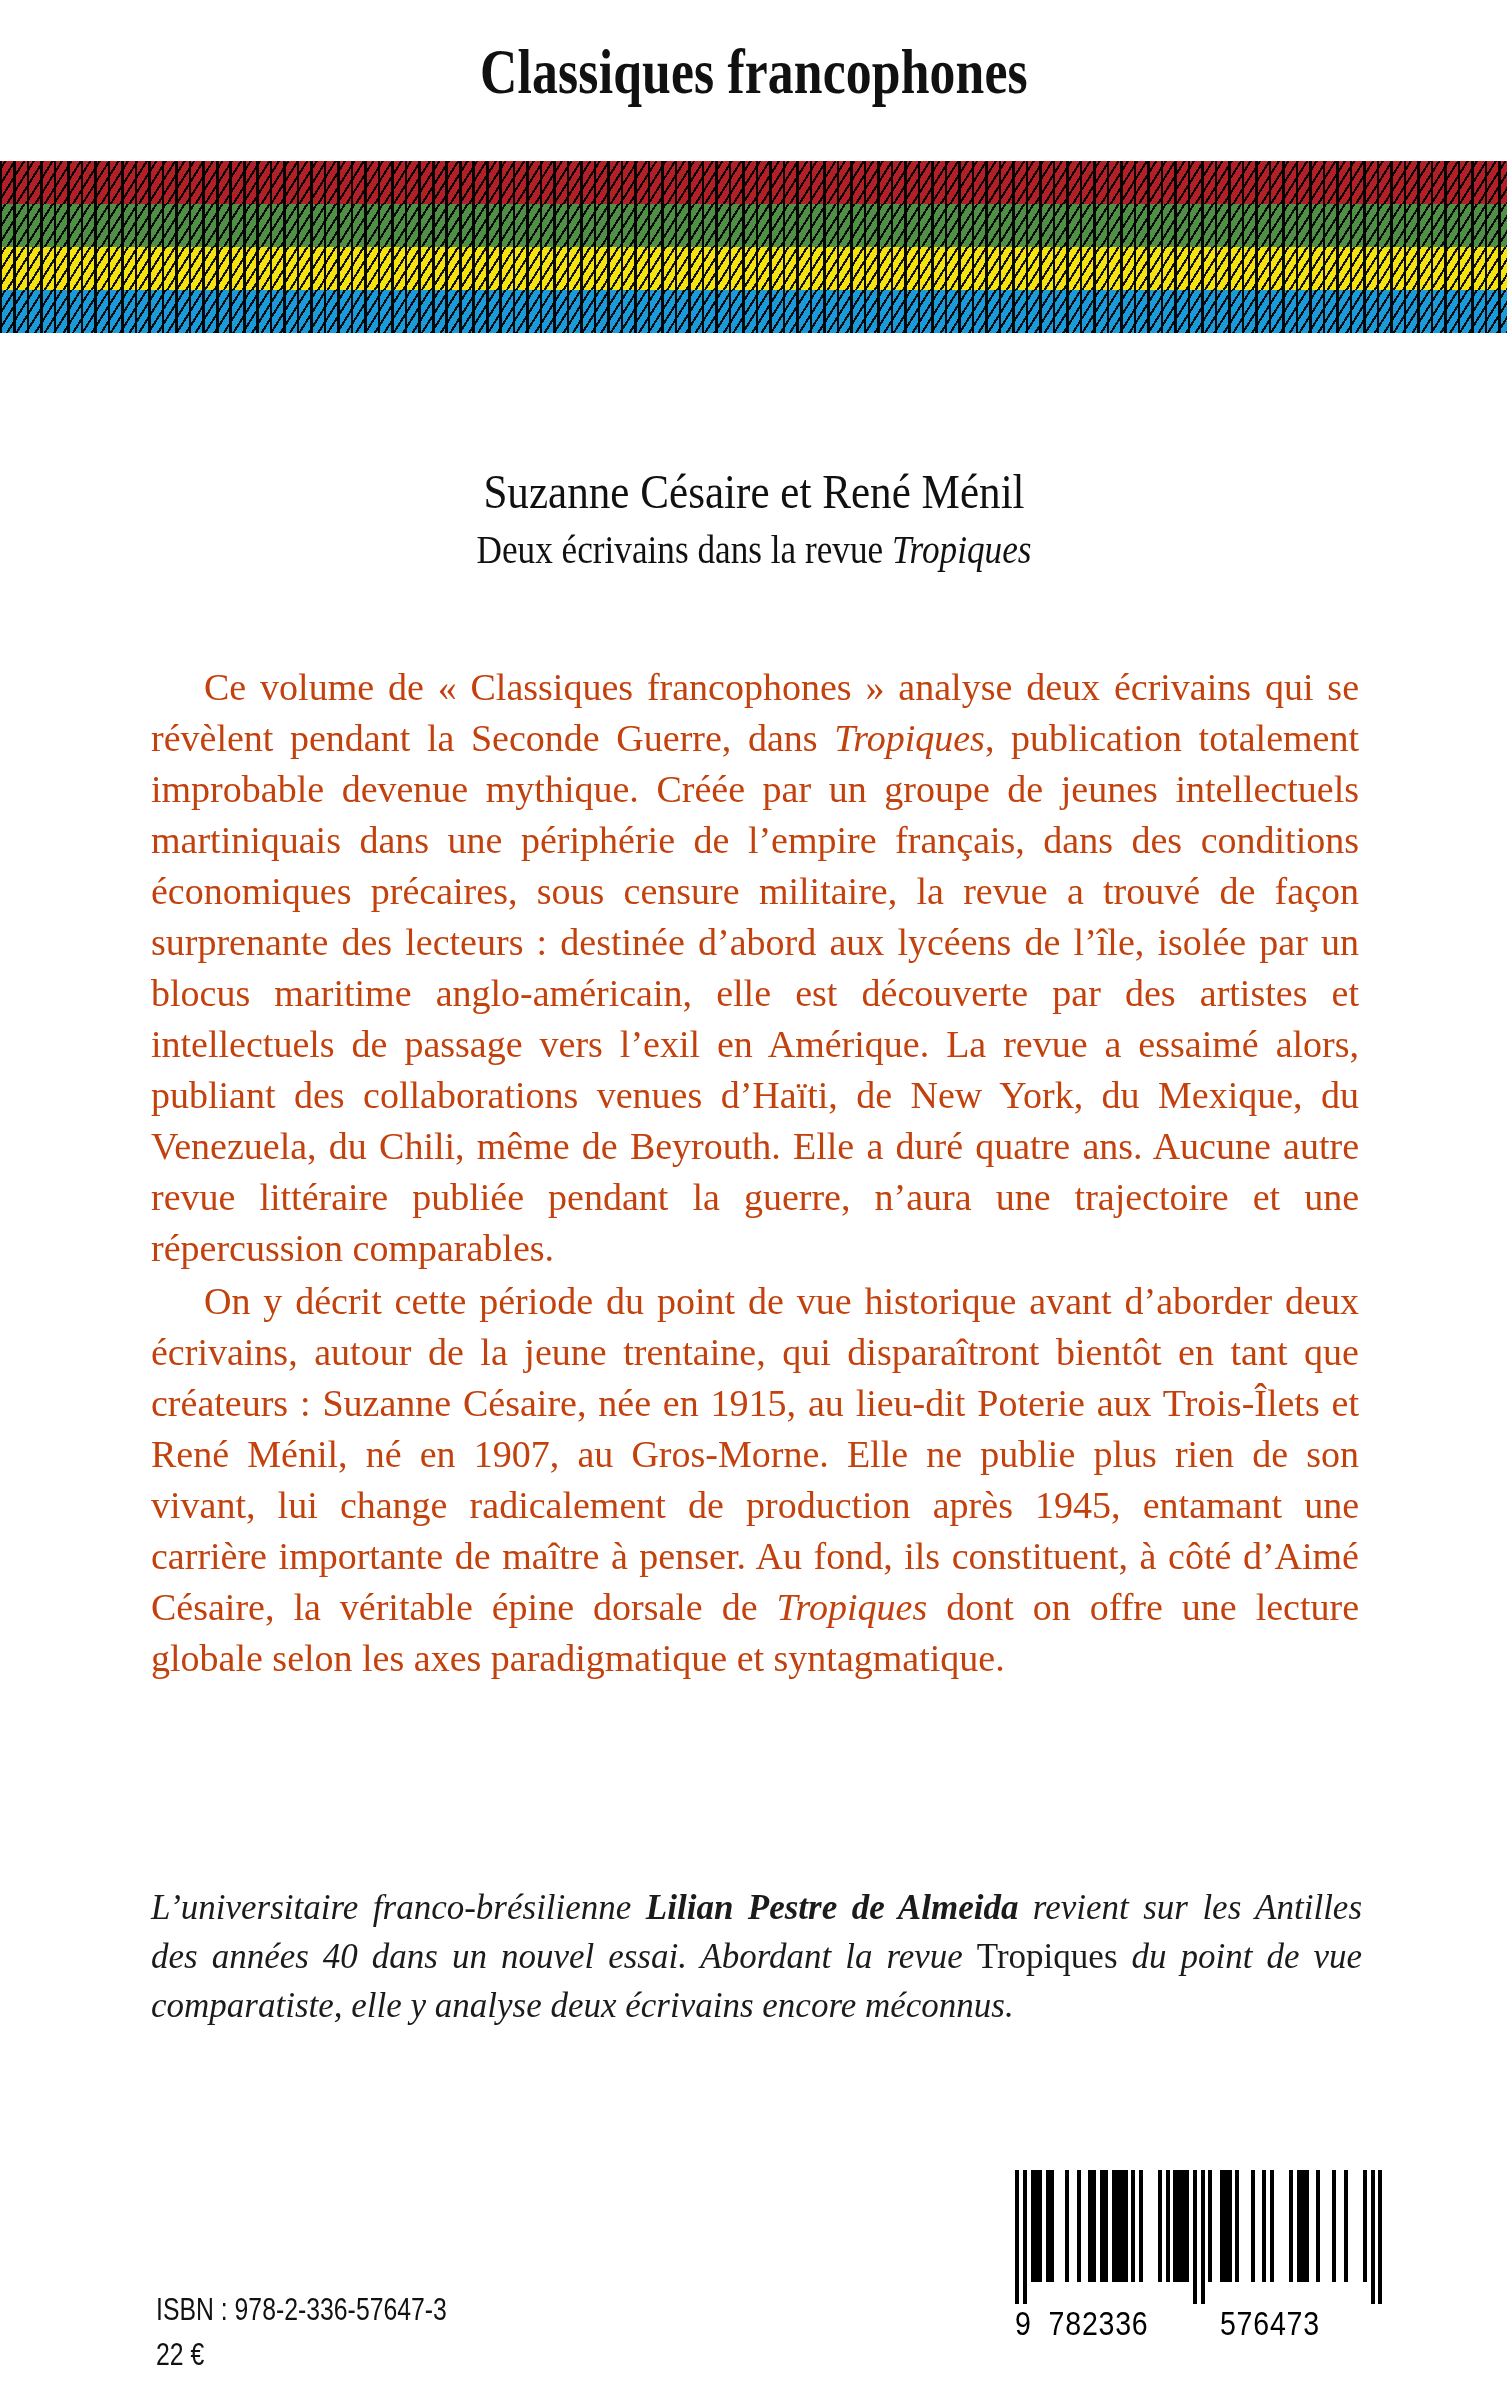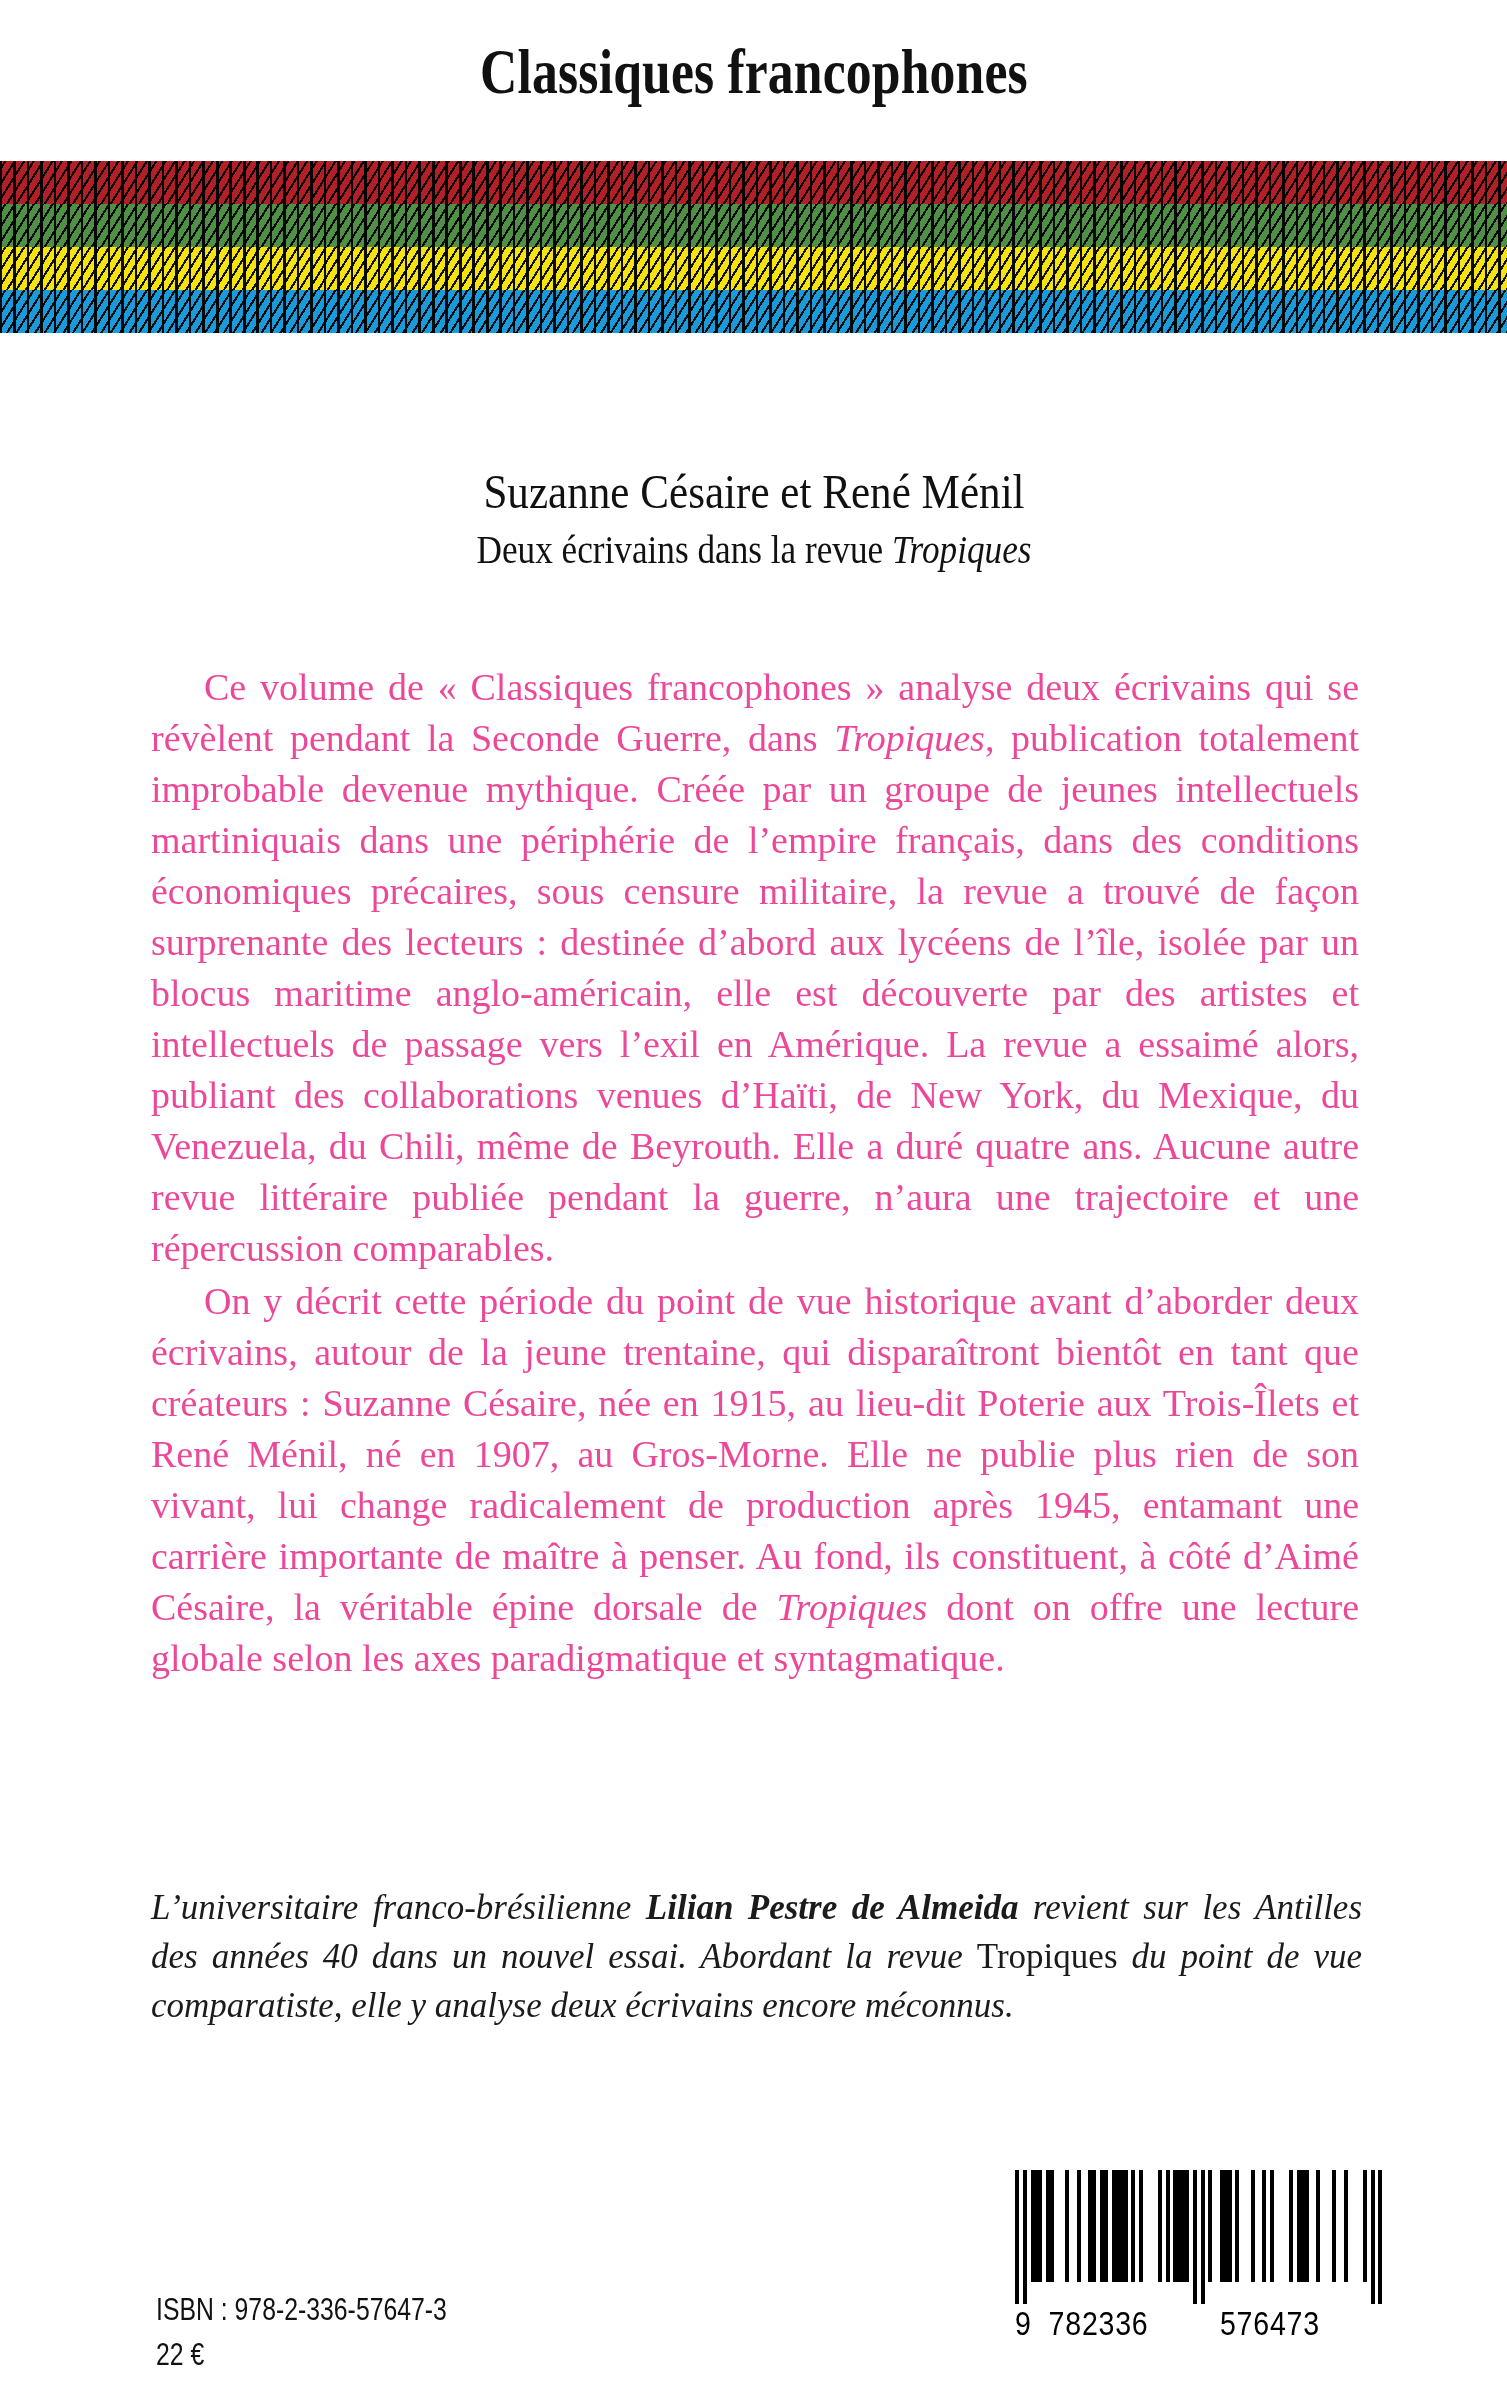--- a/index.html
+++ b/index.html
@@ -101,21 +101,21 @@
   
   #blurb {
     position: absolute;
     top: 662px;
     left: 151px;
     width: 1208px;
     font-size: 38px;
     line-height: 51px;
     text-align: justify;
     text-justify: inter-word;
-    color: #ec4899;
+    color: #c2410c;
   }
   #blurb p {
     margin: 0;
     text-indent: 53px;
   }
   #blurb p + p { margin-top: 1.9px; }
   #blurb .ital { font-style: italic; }
 
   
   #note {

